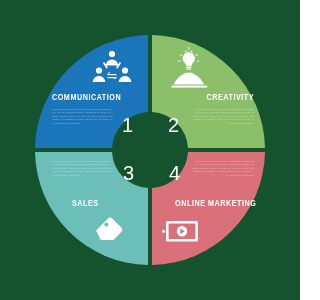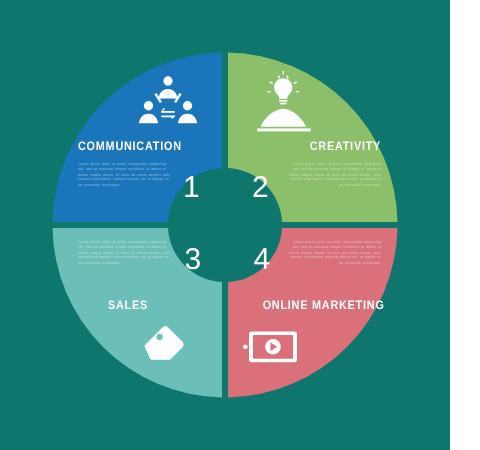--- a/index.html
+++ b/index.html
@@ -11,21 +11,21 @@
     width: 300px;
     height: 300px;
     overflow: hidden;
     font-family: "Liberation Sans", sans-serif;
   }
 
   #infographic {
     position: relative;
     width: 300px;
     height: 300px;
-    background: #0f766e;
+    background: #14532d;
   }
 
   .svg-root {
     position: absolute;
     left: 0;
     top: 0;
     width: 300px;
     height: 300px;
     display: block;
   }

